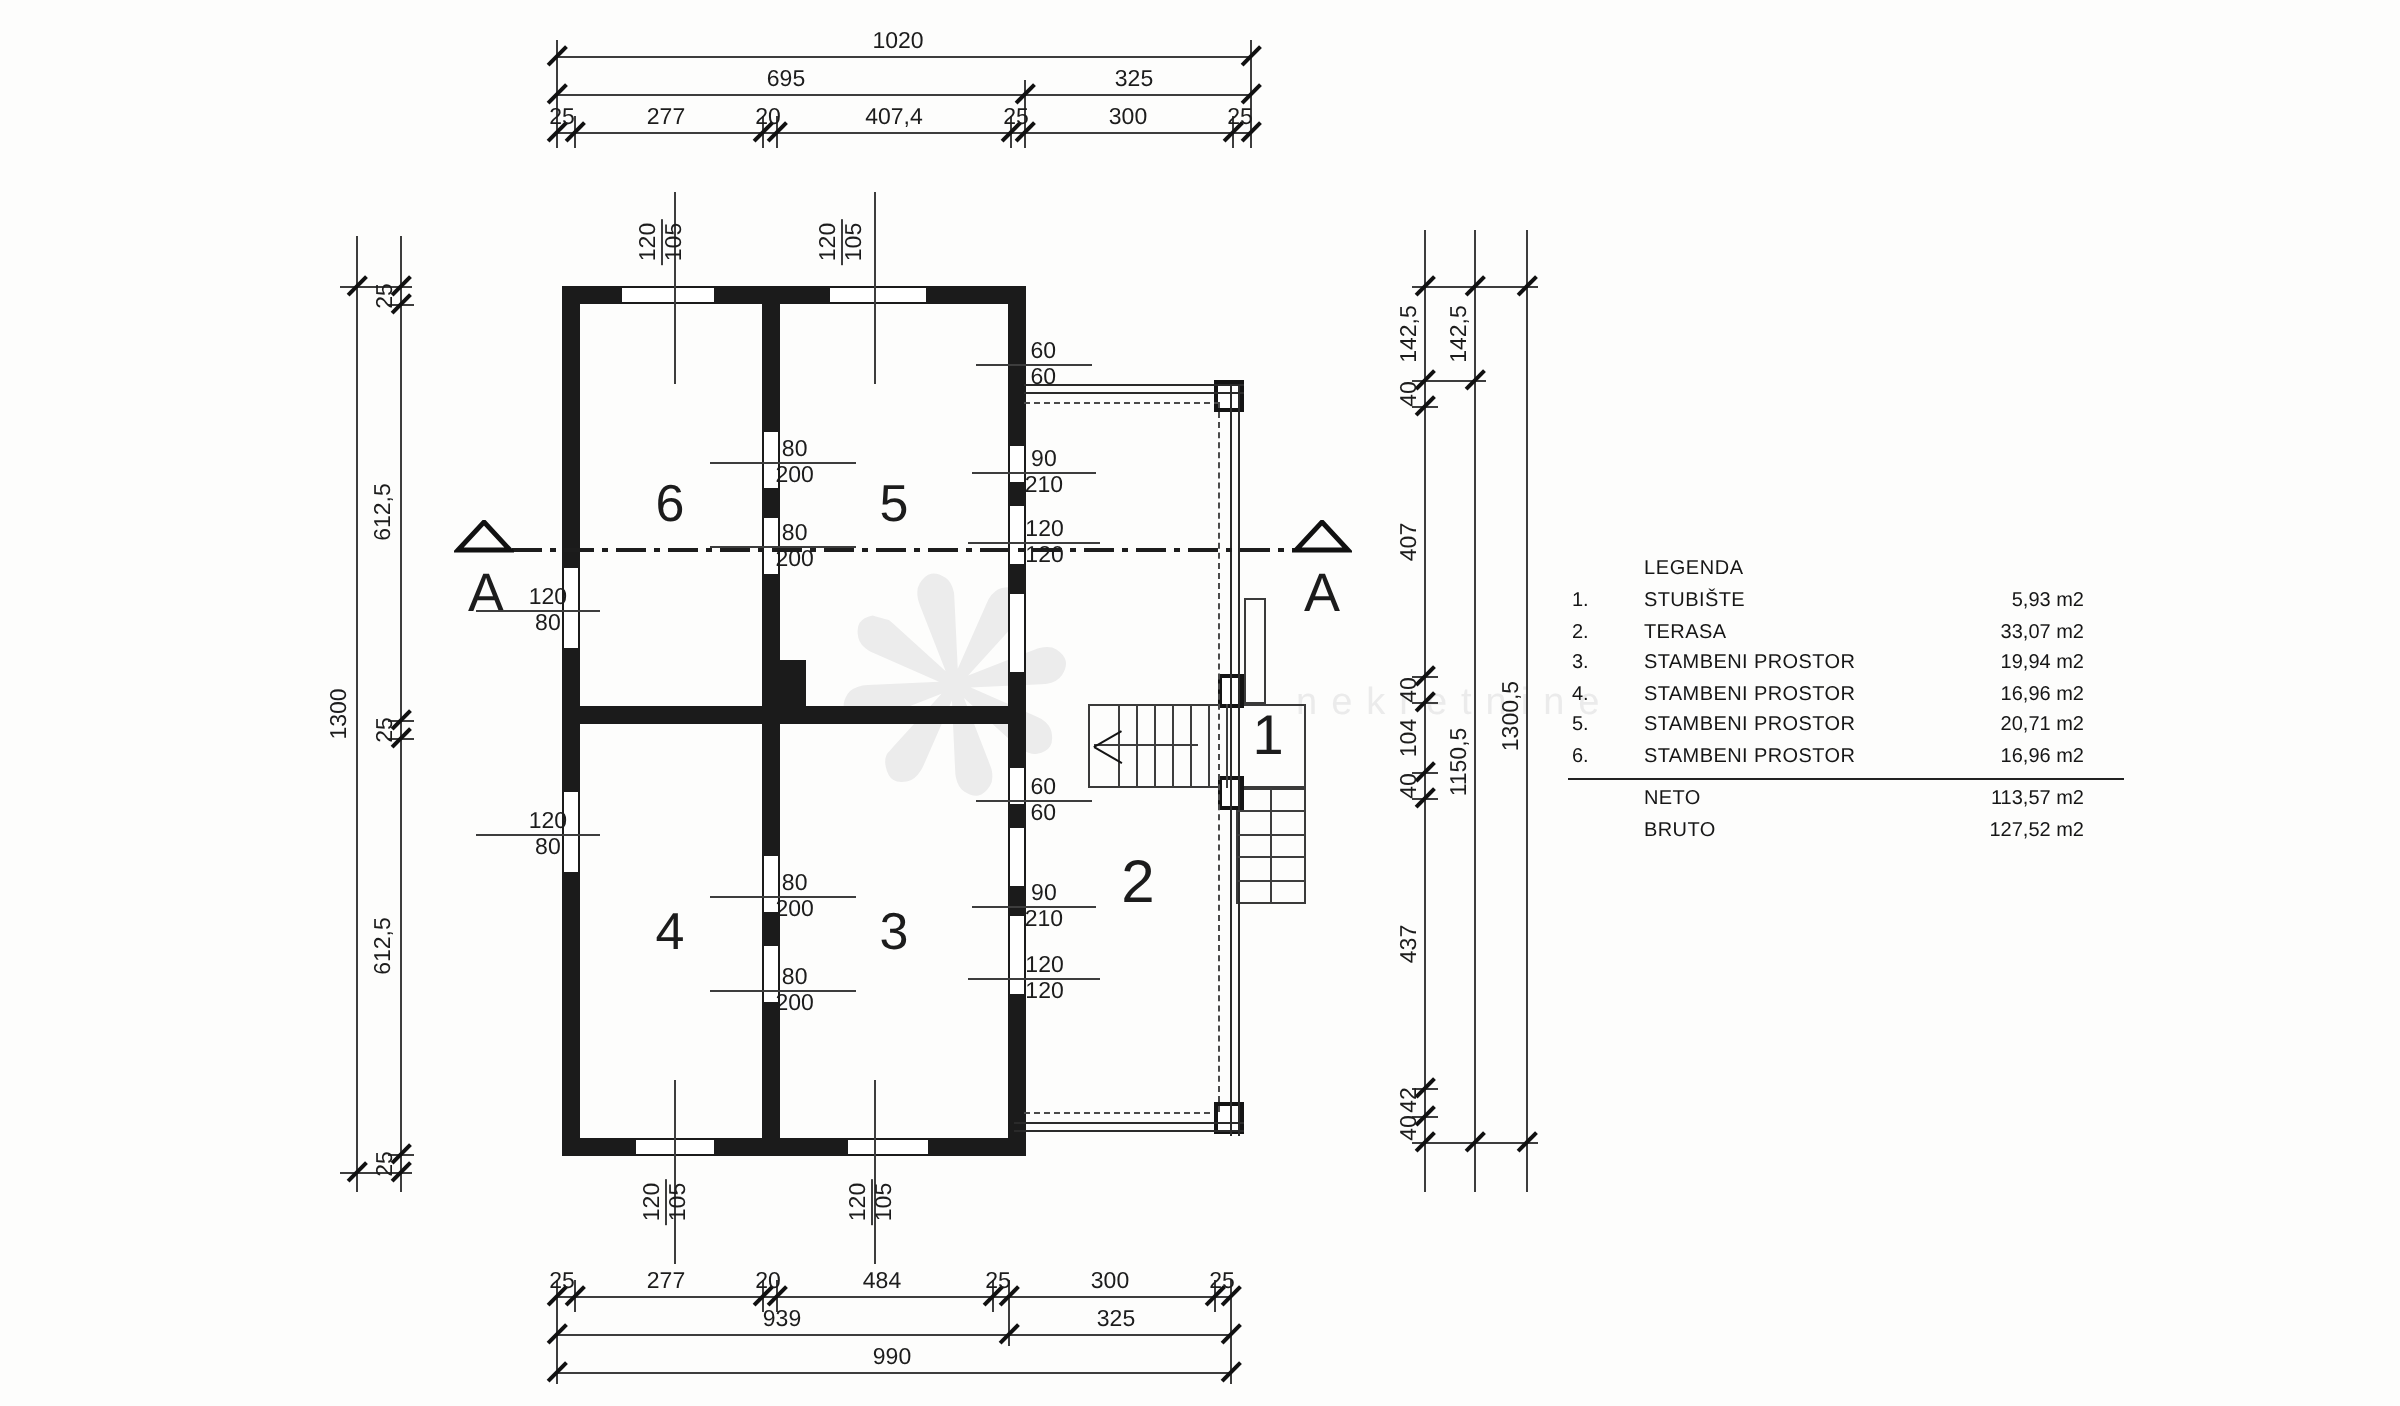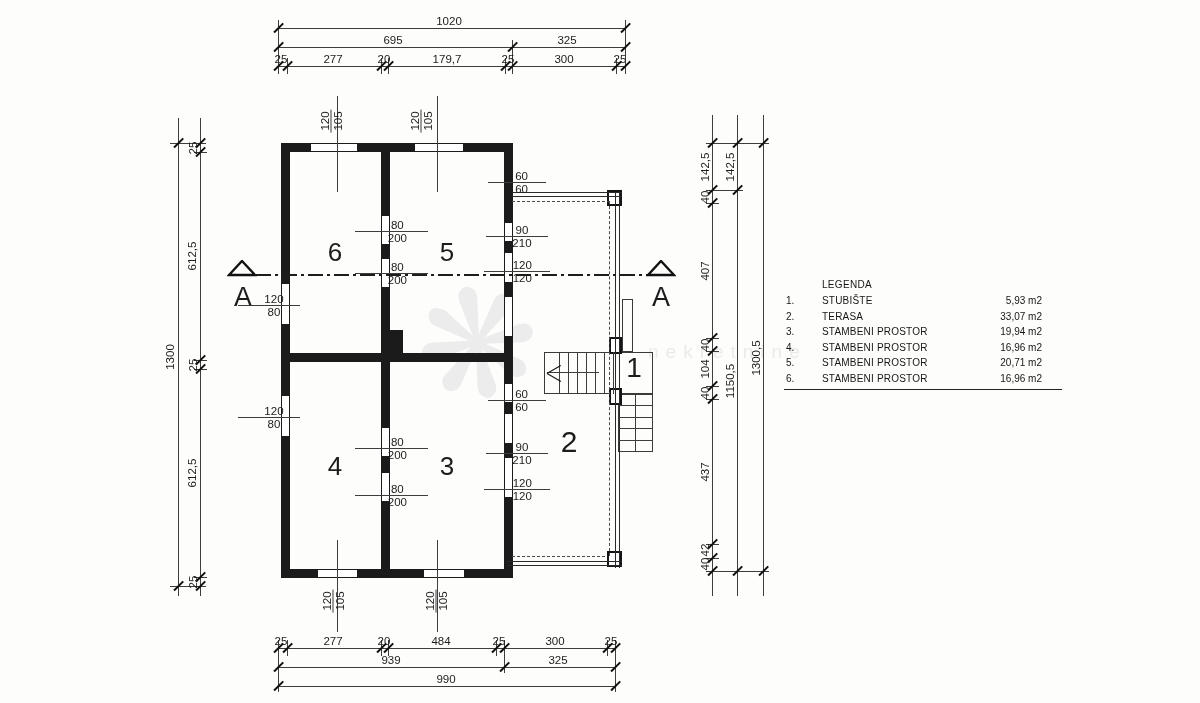--- a/index.html
+++ b/index.html
@@ -228,21 +228,21 @@
       <div class="tick" style="left: 757px; top: 142px;"></div>
       <div class="tick" style="left: 757px; top: 570px;"></div>
       <div class="dline" style="left: 547px; top: 373px; width: 16px; height: 1.4px; transform: rotate(-30deg);"></div>
       <div class="dline" style="left: 547px; top: 373px; width: 16px; height: 1.4px; transform: rotate(30deg);"></div>
       <div class="lbl" style="left: 449px; top: 21px;">1020</div>
       <div class="lbl" style="left: 393px; top: 40px;">695</div>
       <div class="lbl" style="left: 567px; top: 40px;">325</div>
       <div class="lbl" style="left: 281px; top: 59px;">25</div>
       <div class="lbl" style="left: 333px; top: 59px;">277</div>
       <div class="lbl" style="left: 384px; top: 59px;">20</div>
-      <div class="lbl" style="left: 447px; top: 59px;">179,7</div>
+      <div class="lbl" style="left: 447px; top: 59px;">407,4</div>
       <div class="lbl" style="left: 508px; top: 59px;">25</div>
       <div class="lbl" style="left: 564px; top: 59px;">300</div>
       <div class="lbl" style="left: 620px; top: 59px;">25</div>
       <div class="lbl" style="left: 281px; top: 641px;">25</div>
       <div class="lbl" style="left: 333px; top: 641px;">277</div>
       <div class="lbl" style="left: 384px; top: 641px;">20</div>
       <div class="lbl" style="left: 441px; top: 641px;">484</div>
       <div class="lbl" style="left: 499px; top: 641px;">25</div>
       <div class="lbl" style="left: 555px; top: 641px;">300</div>
       <div class="lbl" style="left: 611px; top: 641px;">25</div>
@@ -387,16 +387,26 @@
           <span class="lg-num">5.</span>
           <span class="lg-name">STAMBENI PROSTOR</span>
           <span class="lg-val">20,71 m2</span>
         </div>
         <div class="lg-row">
           <span class="lg-num">6.</span>
           <span class="lg-name">STAMBENI PROSTOR</span>
           <span class="lg-val">16,96 m2</span>
         </div>
         <div class="lg-sep"></div>
+        <div class="lg-row">
+          <span class="lg-num"></span>
+          <span class="lg-name">NETO</span>
+          <span class="lg-val">113,57 m2</span>
+        </div>
+        <div class="lg-row">
+          <span class="lg-num"></span>
+          <span class="lg-name">BRUTO</span>
+          <span class="lg-val">127,52 m2</span>
+        </div>
       </div>
   </div>
 
 </div>
 
 </body></html>

